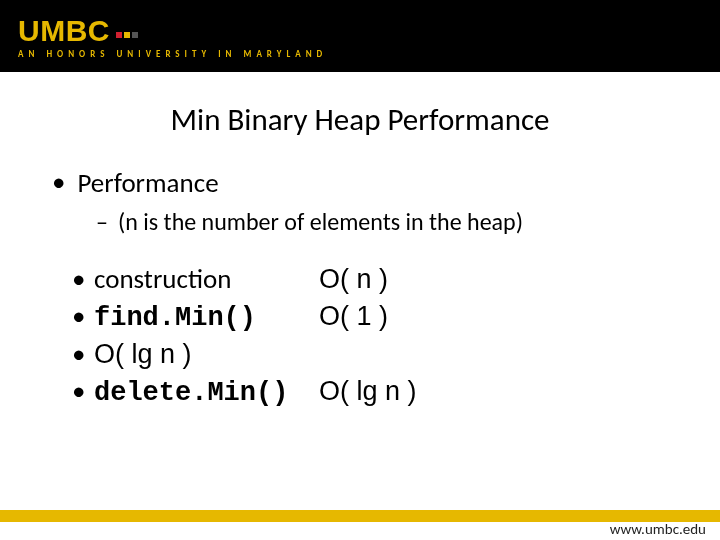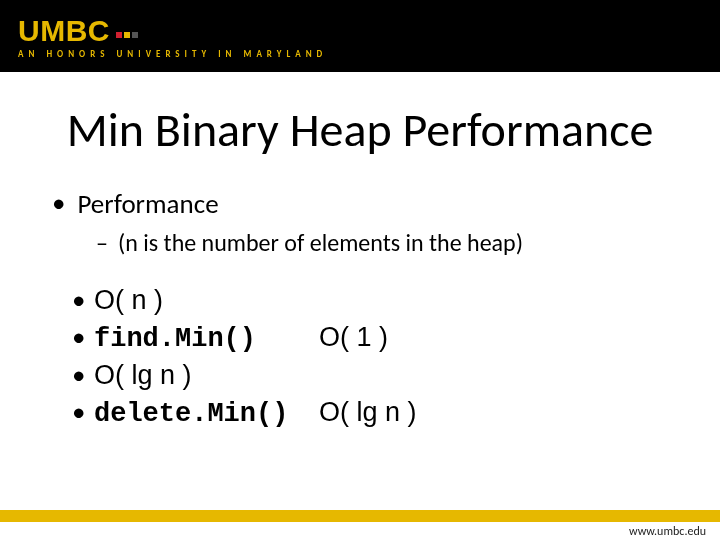--- a/index.html
+++ b/index.html
@@ -9,37 +9,37 @@
   .header-bar { width: 100%; height: 72px; background: #000; display: flex; flex-direction: column; justify-content: center; padding-left: 18px; }
   .logo-row { display: flex; align-items: baseline; gap: 2px; }
   .logo-word { color: #e6b800; font-weight: 900; font-size: 30px; letter-spacing: 0.5px; font-family: "Arial Black", Arial, sans-serif; }
   .logo-squares { display: inline-flex; gap: 2px; align-items: center; margin-left: 4px; position: relative; top: -3px;}
   .sq { width: 6px; height: 6px; }
   .sq.r { background: #d02030; }
   .sq.y { background: #e6b800; }
   .sq.k { background: #555; }
   .tagline { color: #e6b800; font-size: 9px; letter-spacing: 5px; margin-top: 0; font-weight: 600; }
 
-  .title { text-align: center; font-size: 48px; font-weight: 400; color: #000; margin-top: 28px; font-family: Calibri, Arial, sans-serif; }
+  .title { text-align: center; font-size: 31px; font-weight: 400; color: #000; margin-top: 28px; font-family: Calibri, Arial, sans-serif; }
 
   .content { padding: 28px 52px 0 52px; }
   .lvl1 { font-size: 27px; display: flex; align-items: flex-start; margin-bottom: 8px; }
   .lvl1 .bullet { margin-right: 12px; line-height: 1.2; }
   .lvl2 { font-size: 24px; margin-left: 44px; display: flex; align-items: flex-start; margin-bottom: 26px; }
   .lvl2 .dash { margin-right: 10px; }
 
   .ops { margin-left: 20px; }
   .op-row { display: flex; align-items: baseline; font-size: 27px; margin-bottom: 4px; }
   .op-row .bullet { width: 22px; }
   .op-label { width: 225px; }
   .mono { font-family: "Courier New", Courier, monospace; font-weight: bold; }
   .complexity { font-family: Liberation Sans, sans-serif; white-space: pre; }
 
   .footer-bar { position: absolute; left: 0; bottom: 18px; width: 100%; height: 12px; background: #e6b800; }
-  .footer-url { position: absolute; right: 14px; bottom: 2px; font-size: 12px; color: #222; font-family: Calibri, Arial, sans-serif; }
+  .footer-url { position: absolute; right: 14px; bottom: 2px; font-size: 15px; color: #222; font-family: Calibri, Arial, sans-serif; }
 </style>
 </head>
 <body>
 
 <div class="slide">
 
   <div class="header-bar">
     <div class="logo-row">
       <span class="logo-word">UMBC</span>
       <span class="logo-squares">
@@ -59,20 +59,21 @@
       <span>Performance</span>
     </div>
     <div class="lvl2">
       <span class="dash">–</span>
       <span>(n is the number of elements in the heap)</span>
     </div>
 
     <div class="ops">
       <div class="op-row">
         <span class="bullet">•</span>
+        <span class="op-label">construction</span>
         <span class="complexity">O( n )</span>
       </div>
       <div class="op-row">
         <span class="bullet">•</span>
         <span class="op-label mono">find.Min()</span>
         <span class="complexity">O( 1 )</span>
       </div>
       <div class="op-row">
         <span class="bullet">•</span>
         <span class="complexity">O( lg n )</span>

